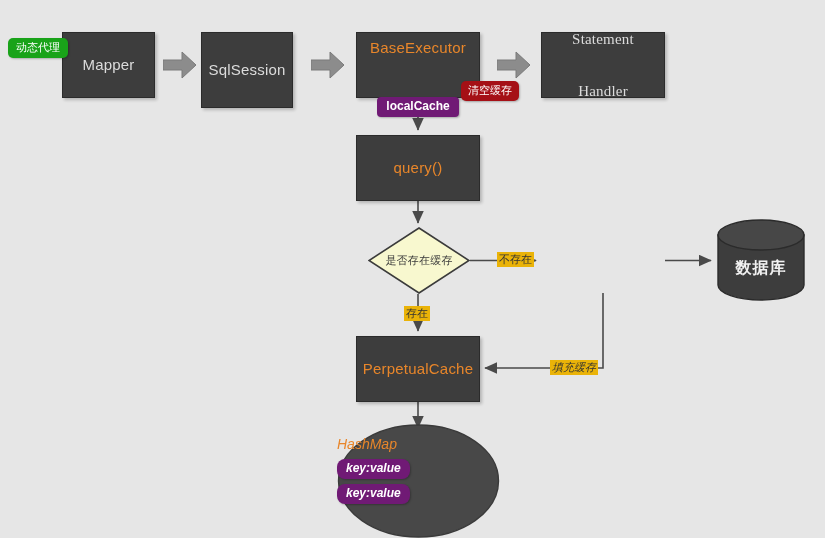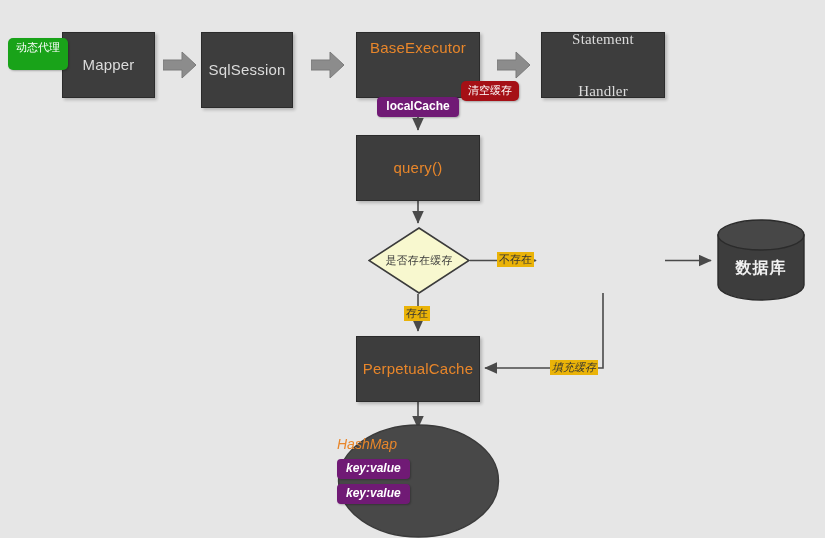--- a/index.html
+++ b/index.html
@@ -91,21 +91,21 @@
   #badge-clearcache { left: 461px; top: 81px; }
   
   #badge-proxy {
     position: absolute;
     left: 8px;
     top: 38px;
     background: #19a319;
     color: #ffffff;
     font-size: 11px;
     border-radius: 5px;
-    padding: 3px 8px 16px 8px;
+    padding: 3px 8px 4px 8px;
     line-height: 13px;
     white-space: nowrap;
     box-shadow: 1px 1px 2px rgba(0,0,0,0.25);
     z-index: 6;
   }
 
   
   #diamond {
     position: absolute;
     left: 368px;
@@ -166,21 +166,21 @@
     padding-top: 12px;
     box-sizing: border-box;
     font-style: italic;
   }
   #hashmap .hm-title {
     color: #e8862a;
     font-size: 14px;
     margin-bottom: 7px;
     line-height: 16px;
   }
-  #hashmap .badge-green { margin-bottom: 5px; }
+  #hashmap .badge-green { margin-bottom: 5px; border-radius: 8px; }
 
   
   .edge-label {
     position: absolute;
     background: #eab308;
     color: #333333;
     font-size: 11px;
     line-height: 13px;
     padding: 1px 2px;
     white-space: nowrap;

